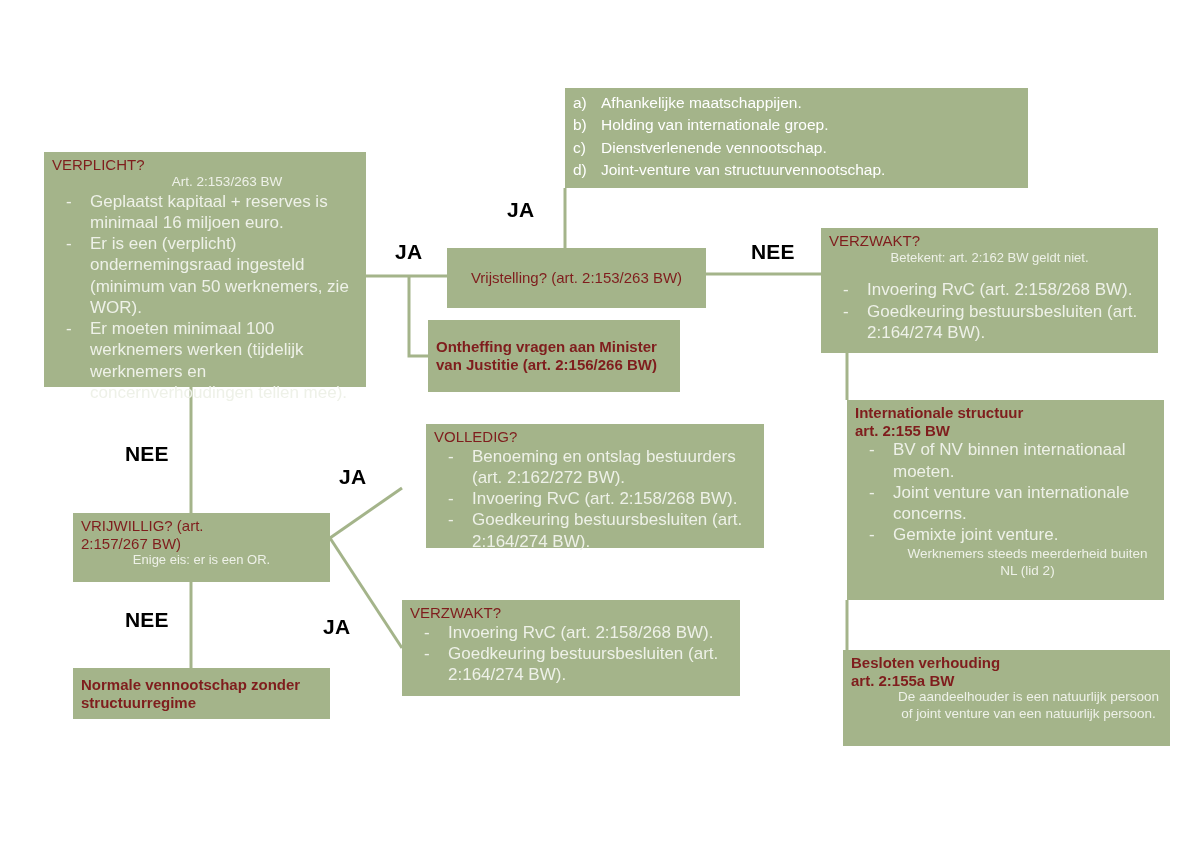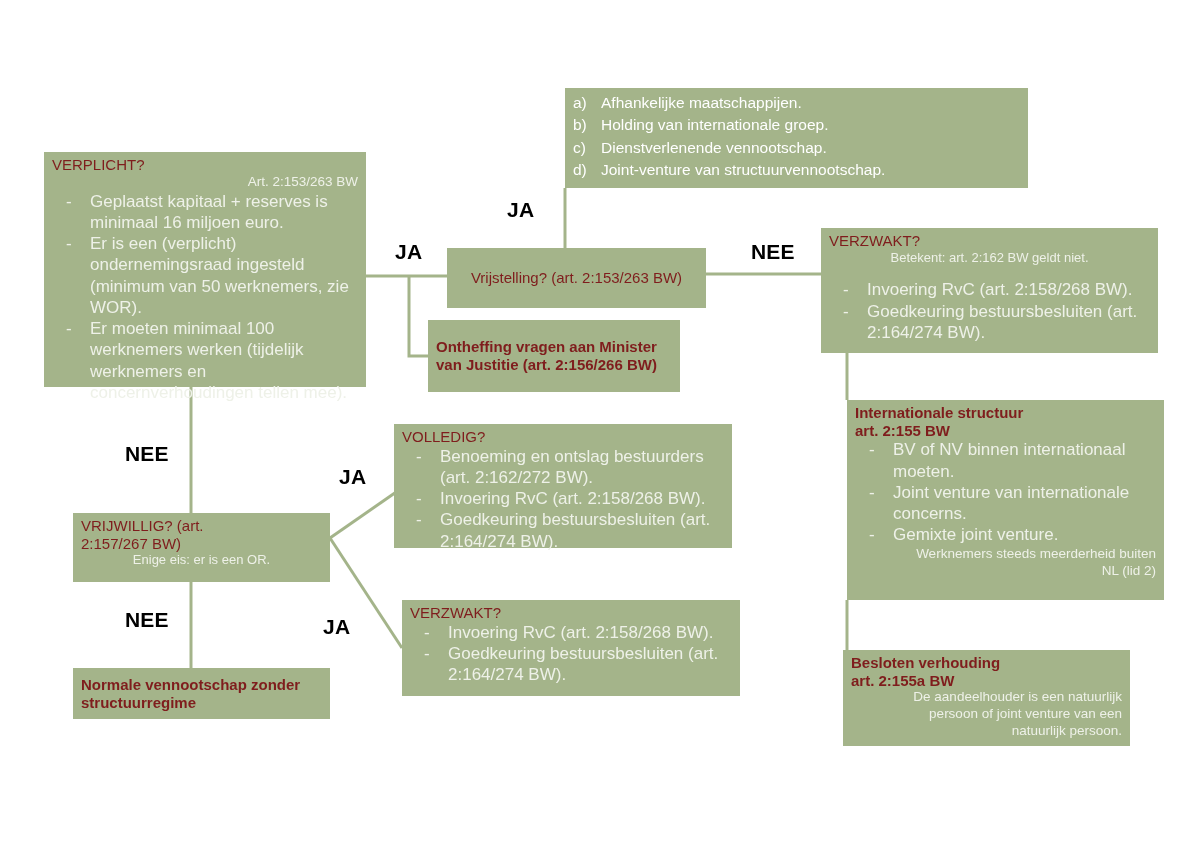--- a/index.html
+++ b/index.html
@@ -45,21 +45,21 @@
   }
   .node .sub {
     display: block;
     text-align: center;
     font-size: 13px;
     line-height: 1.2;
     color: #eef1e8;
   }
   .node .lead {
     display: block;
-    text-align: right;
+    text-align: center;
     font-size: 13.5px;
     line-height: 1.25;
     color: #eef1e8;
     margin-left: 44px;
   }
   .node ul.bullets {
     margin: 0;
     padding: 0;
     list-style: none;
   }
@@ -104,22 +104,22 @@
     white-space: nowrap;
   }
 
   
   #node-verplicht      { left: 44px;  top: 152px; width: 322px; height: 235px; }
   #node-categories     { left: 565px; top: 88px;  width: 463px; height: 100px; }
   #node-vrijstelling   { left: 447px; top: 248px; width: 259px; height: 60px;  display:flex; align-items:center; justify-content:center; }
   #node-ontheffing     { left: 428px; top: 320px; width: 252px; height: 72px;  display:flex; align-items:center; justify-content:center; }
   #node-verzwakt-top   { left: 821px; top: 228px; width: 337px; height: 125px; }
   #node-internationaal { left: 847px; top: 400px; width: 317px; height: 200px; }
-  #node-besloten       { left: 843px; top: 650px; width: 287px; height: 96px;  }
-  #node-volledig       { left: 394px; top: 424px; width: 338px; height: 124px; }
+  #node-besloten       { left: 843px; top: 650px; width: 327px; height: 96px;  }
+  #node-volledig       { left: 426px; top: 424px; width: 338px; height: 124px; }
   #node-vrijwillig     { left: 73px;  top: 513px; width: 257px; height: 69px;  }
   #node-verzwakt-low   { left: 402px; top: 600px; width: 338px; height: 96px;  }
   #node-normale        { left: 73px;  top: 668px; width: 257px; height: 51px;  display:flex; align-items:center; justify-content:center; }
 
   
   #lbl-ja-top      { left: 507px; top: 198px; }
   #lbl-ja-vrij     { left: 395px; top: 240px; }
   #lbl-nee-vrij    { left: 751px; top: 240px; }
   #lbl-nee-verpl   { left: 125px; top: 442px; }
   #lbl-ja-volledig { left: 339px; top: 465px; }

